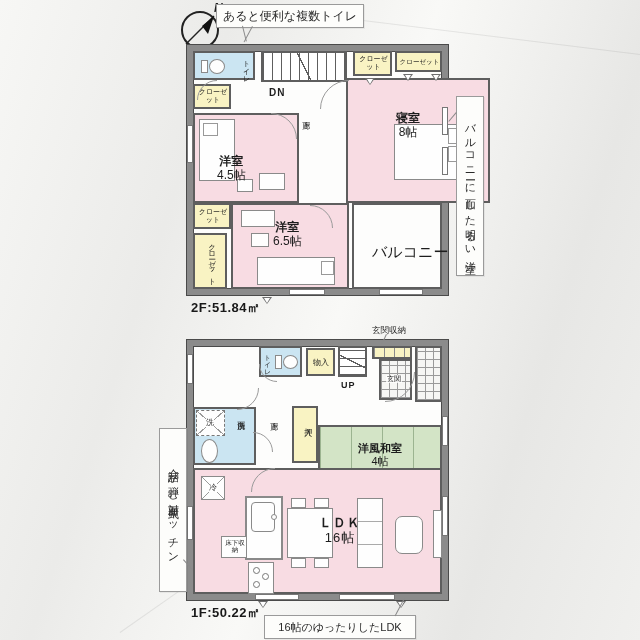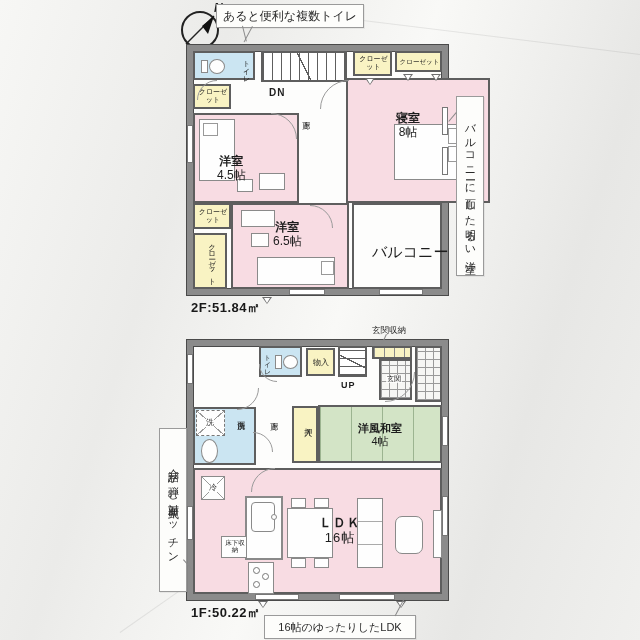--- a/index.html
+++ b/index.html
@@ -6,21 +6,21 @@
   .canvas{position:relative;width:640px;height:640px;overflow:hidden;
     font-family:"Liberation Sans","DejaVu Sans",sans-serif;
     background:linear-gradient(108deg,#f7f7f5 0%,#ebebe9 28%,#f9f9f7 52%,#e7e7e5 78%,#f0f0ee 100%);}
   .abs{position:absolute;}
   .crease{position:absolute;background:rgba(110,110,110,.14);height:1px;transform-origin:left center;}
   
   .plan{position:absolute;box-sizing:border-box;background:#fdfdfc;
     border:6px solid #8b8b8b;box-shadow:0 0 0 1px #4a4a4a, inset 0 0 0 1px #4a4a4a;}
   .room{position:absolute;box-sizing:border-box;border:2px solid #5e5e5e;}
   .pink{background:#f8dce3;} .blue{background:#cbe5f2;} .yellow{background:#f9f3c3;}
-  .green{background:#d3e4c6;background-image:repeating-linear-gradient(90deg,rgba(110,140,100,.55) 0 1px,transparent 1px 31px);}
+  .green{background:#d3e4c6;background-image:repeating-linear-gradient(90deg,rgba(110,140,100,.55) 0 1px,transparent 1px 31px);margin-top:20px;}
   .white{background:#fdfdfc;}
   .grid{background-color:#f6f6f4;background-image:
     repeating-linear-gradient(0deg,#9a9a9a 0 1px,transparent 1px 8px),
     repeating-linear-gradient(90deg,#9a9a9a 0 1px,transparent 1px 8px);}
   .lbl{position:absolute;color:#1d1d1d;font-weight:600;text-align:center;line-height:1.15;white-space:nowrap;}
   .lbl .sub{display:block;font-weight:400;}
   .wrap{white-space:normal;}
   .vt{writing-mode:vertical-rl;}
   .fur{position:absolute;background:#fefefe;border:1px solid #8a8a8a;box-sizing:border-box;}
   .pillow{position:absolute;background:#fff;border:1px solid #999;}

